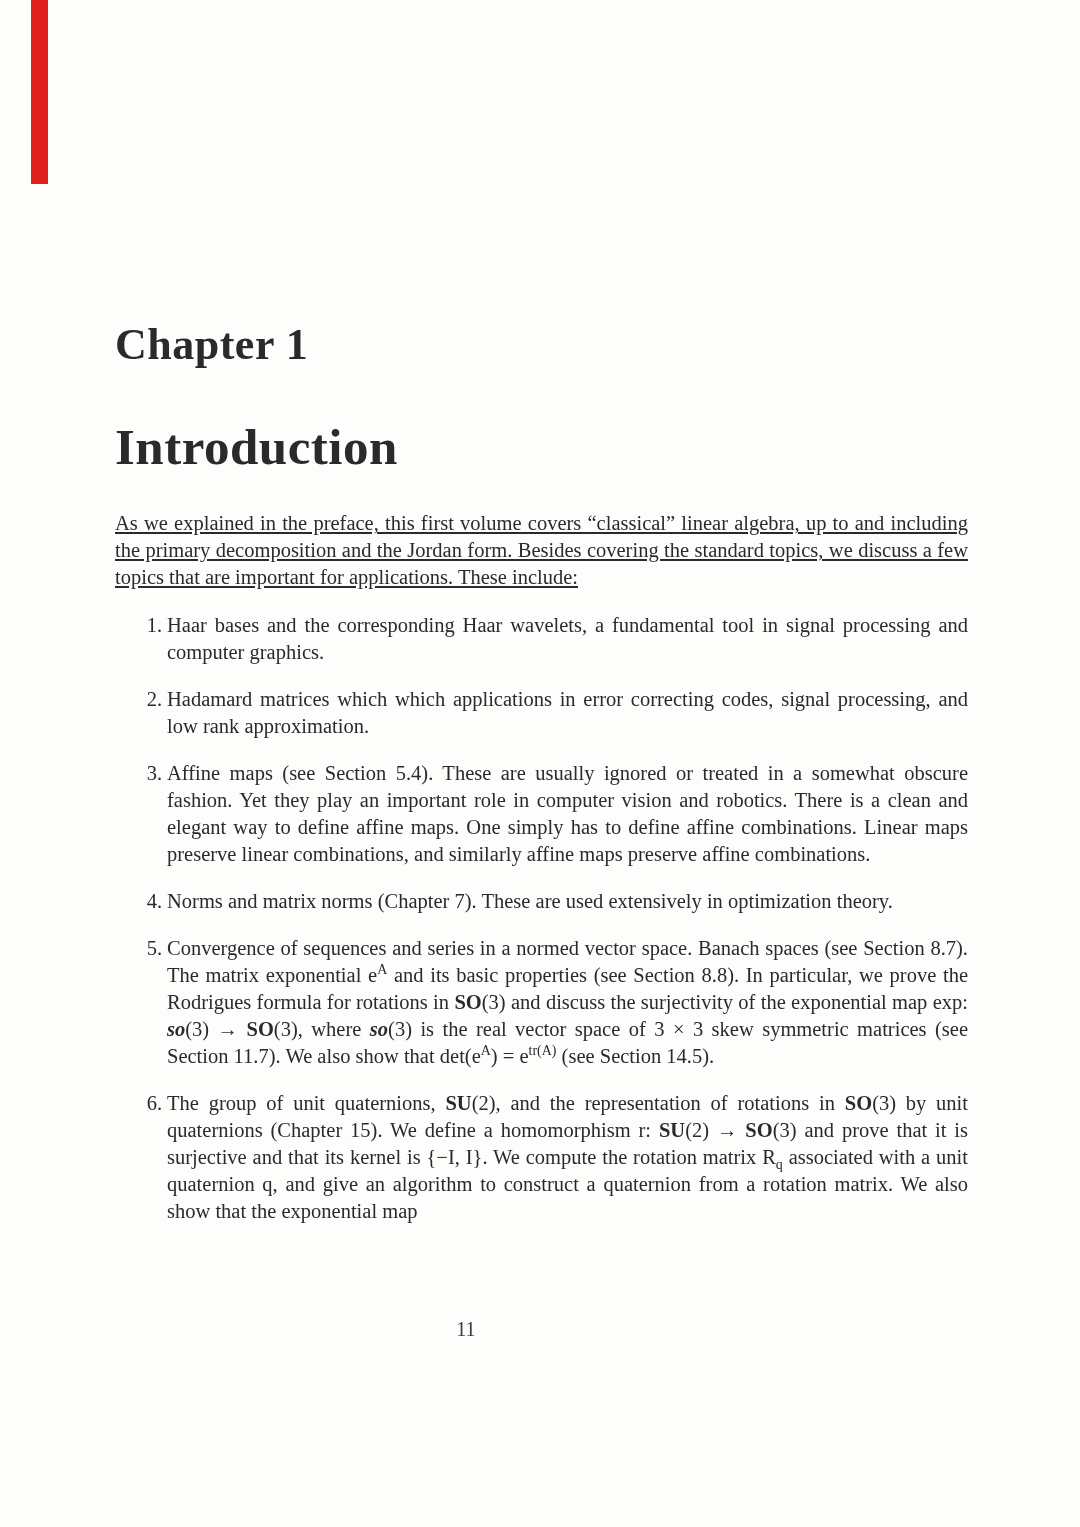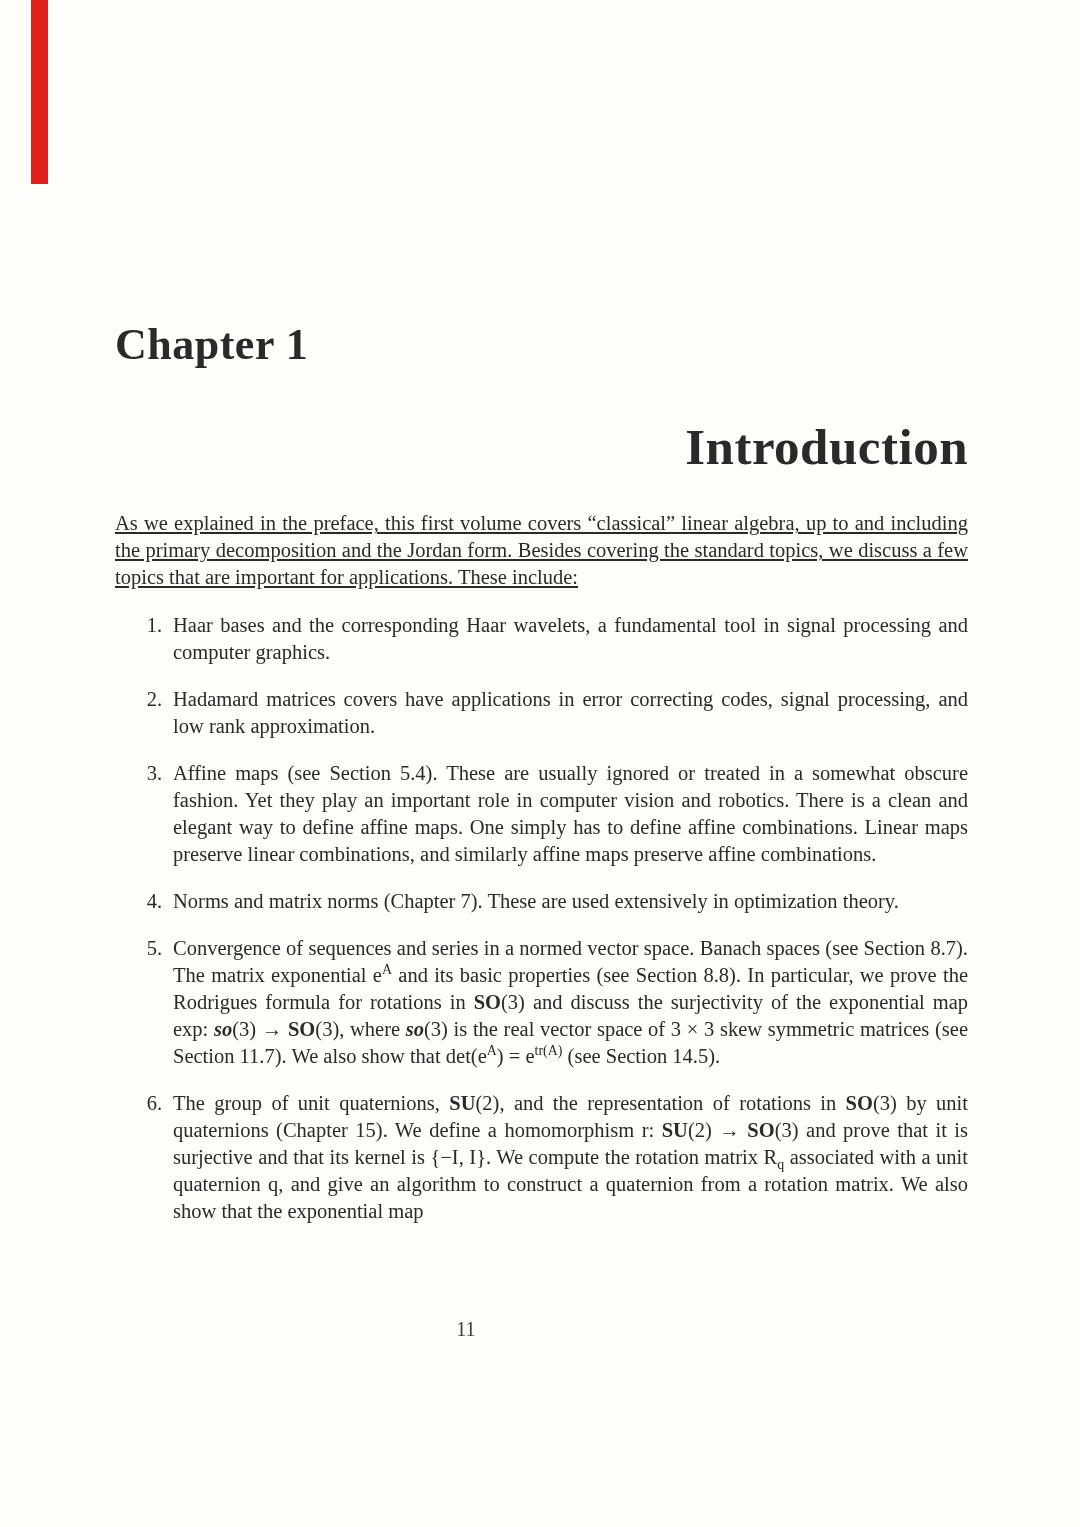--- a/index.html
+++ b/index.html
@@ -16,35 +16,35 @@
   }
   .content{
     position:absolute;left:115px;top:320px;width:853px;
   }
   .kicker{
     font-size:44px;font-weight:bold;line-height:1.12;
     margin:0 0 50px 0;letter-spacing:0.5px;
   }
   .title{
     font-size:51px;font-weight:bold;line-height:1.12;
-    margin:0 0 34px 0;letter-spacing:0.5px;text-align:right;
+    margin:0 0 34px 0;letter-spacing:0.5px;
   }
   .para{
     font-size:20.5px;line-height:27px;text-align:justify;
     margin:0 0 21px 0;
     text-decoration:underline;
   }
   .list{margin-top:0;}
   .item{display:flex;margin-bottom:20px;}
   .num{
     flex:0 0 auto;width:47px;text-align:right;
     font-size:20.5px;line-height:27px;
   }
   .itext{
-    flex:1;margin-left:11px;
+    flex:1;margin-left:5px;
     font-size:20.5px;line-height:27px;text-align:justify;
   }
   .pagenum{
     position:absolute;left:0;top:1318px;width:932px;
     text-align:center;font-size:20px;color:#3a3a3a;
   }
   .it{}
   .bd{font-weight:bold;}
   .frak{font-weight:bold;font-style:italic;}
   .sup{font-size:68%;vertical-align:super;line-height:0;}
@@ -67,21 +67,21 @@
 
     <div class="list">
 
       <div class="item">
         <span class="num">1.</span>
         <span class="itext">Haar bases and the corresponding Haar wavelets, a fundamental tool in signal processing and computer graphics.</span>
       </div>
 
       <div class="item">
         <span class="num">2.</span>
-        <span class="itext">Hadamard matrices covers have applications in error correcting codes, signal processing, and low rank approximation.</span>
+        <span class="itext">Hadamard matrices which which applications in error correcting codes, signal processing, and low rank approximation.</span>
       </div>
 
       <div class="item">
         <span class="num">3.</span>
         <span class="itext">Affine maps (see Section 5.4). These are usually ignored or treated in a somewhat obscure fashion. Yet they play an important role in computer vision and robotics. There is a clean and elegant way to define affine maps. One simply has to define <span class="it">affine combinations</span>. Linear maps preserve linear combinations, and similarly affine maps preserve affine combinations.</span>
       </div>
 
       <div class="item">
         <span class="num">4.</span>
         <span class="itext">Norms and matrix norms (Chapter 7). These are used extensively in optimization theory.</span>

